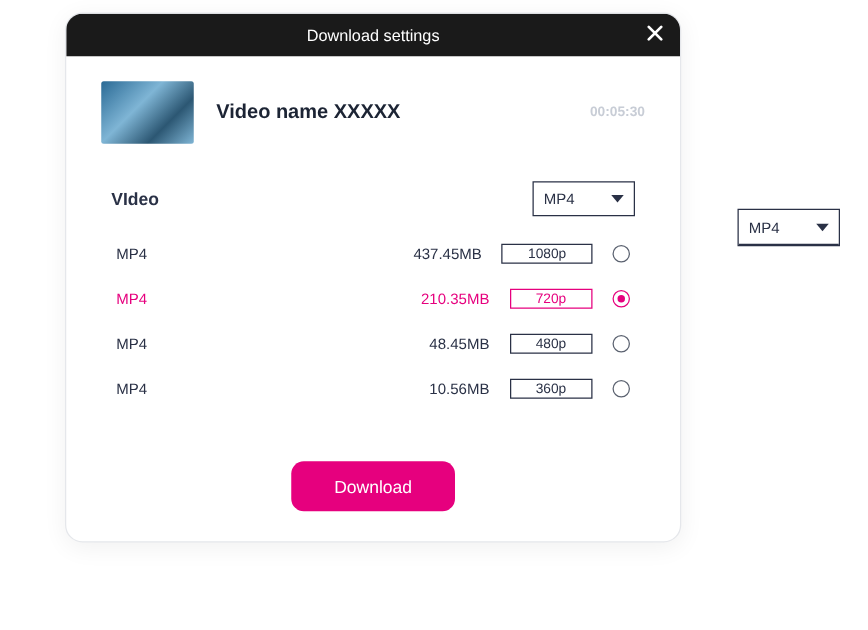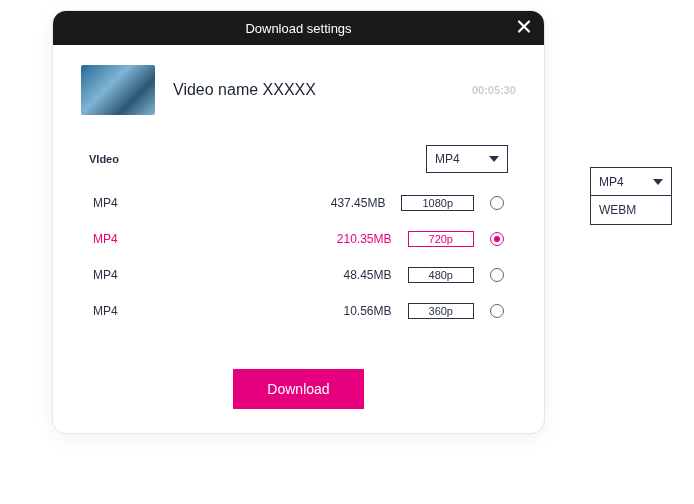--- a/index.html
+++ b/index.html
@@ -7,43 +7,43 @@
 
   .modal { width: 493px; position: absolute; top: 10px; left: 52px; border: 1px solid #e5e7eb; border-radius: 14px; overflow: hidden; background: #fff; box-shadow: 0 4px 20px rgba(0,0,0,0.06); }
 
   .modal-header { background: #1a1a1a; color: #fff; height: 34px; display: flex; align-items: center; justify-content: center; position: relative; font-size: 13px; }
   .modal-header .close { position: absolute; right: 12px; top: 50%; transform: translateY(-50%); cursor: pointer; }
 
   .modal-body { padding: 20px 28px 24px; }
 
   .video-head { display: flex; align-items: center; gap: 18px; margin-bottom: 30px; }
   .thumb { width: 74px; height: 50px; background: linear-gradient(135deg,#2a6a95 0%, #7fb5d5 40%, #2c5773 70%, #7fb5d5 100%); border-radius: 2px; flex-shrink: 0; }
-  .video-title { font-weight: 400; color: #1c2434; font-size: 16px; flex: 1; }
+  .video-title { font-weight: 700; color: #1c2434; font-size: 16px; flex: 1; }
   .duration { color: #c8cdd6; font-weight: 700; font-size: 11px; }
 
   .section-row { display: flex; align-items: center; justify-content: space-between; margin-bottom: 12px; padding: 0 8px; }
-  .section-label { font-weight: 700; color: #2a3146; font-size: 11px; }
+  .section-label { font-weight: 700; color: #2a3146; font-size: 14px; }
 
   .select { width: 82px; height: 28px; border: 1.5px solid #2a3146; background: #fff; display: flex; align-items: center; justify-content: space-between; padding: 0 8px; font-size: 12px; color: #2a3146; cursor: pointer; }
   .caret { width: 0; height: 0; border-left: 5px solid transparent; border-right: 5px solid transparent; border-top: 6px solid #2a3146; }
 
   .option-row { display: grid; grid-template-columns: 1fr auto auto auto; align-items: center; gap: 16px; padding: 10px 12px; font-size: 12px; color: #2a3146; border-radius: 4px; }
   .option-row:first-of-type { background: #f4f5f7; }
   .option-row.active { color: #e6007e; }
   .option-row .size { color: inherit; white-space: nowrap; }
   .option-row.dim .size { color: #2a3146; margin-left: 12px; }
   .res-badge { border: 1px solid currentColor; padding: 1px 20px; font-size: 11px; min-width: 44px; text-align: center; color: inherit; }
   .option-row .fmt { font-weight: 500; }
 
   .radio { width: 14px; height: 14px; border: 1.5px solid #5b6270; border-radius: 50%; position: relative; cursor: pointer; }
   .radio.checked { border-color: #e6007e; }
   .radio.checked::after { content:''; position:absolute; inset:3px; background:#e6007e; border-radius:50%; }
 
   .footer { margin-top: 40px; display: flex; justify-content: center; }
-  .download-btn { background: #e6007e; color: #fff; border: none; padding: 12px 34px; font-size: 14px; border-radius: 0; cursor: pointer; }
+  .download-btn { background: #e6007e; color: #fff; border: none; padding: 12px 34px; font-size: 14px; border-radius: 10px; cursor: pointer; }
 
   
   .external-dd { position: absolute; top: 167px; left: 590px; width: 82px; border: 1.5px solid #2a3146; background: #fff; font-size: 12px; color: #2a3146; }
   .external-dd .sel { height: 28px; display: flex; align-items: center; justify-content: space-between; padding: 0 8px; border-bottom: 1.5px solid #2a3146; cursor:pointer;}
   .external-dd .opt { height: 28px; display: flex; align-items: center; padding: 0 8px; cursor:pointer;}
 </style>
 </head>
 <body>
 
 <div class="modal">
@@ -105,16 +105,13 @@
     </div>
 
   </div>
 </div>
 
 <div class="external-dd">
   <div class="sel">
     <span>MP4</span>
     <span class="caret"></span>
   </div>
-  <div class="opt">
-    <span>WEBM</span>
-  </div>
 </div>
 
 </body></html>

